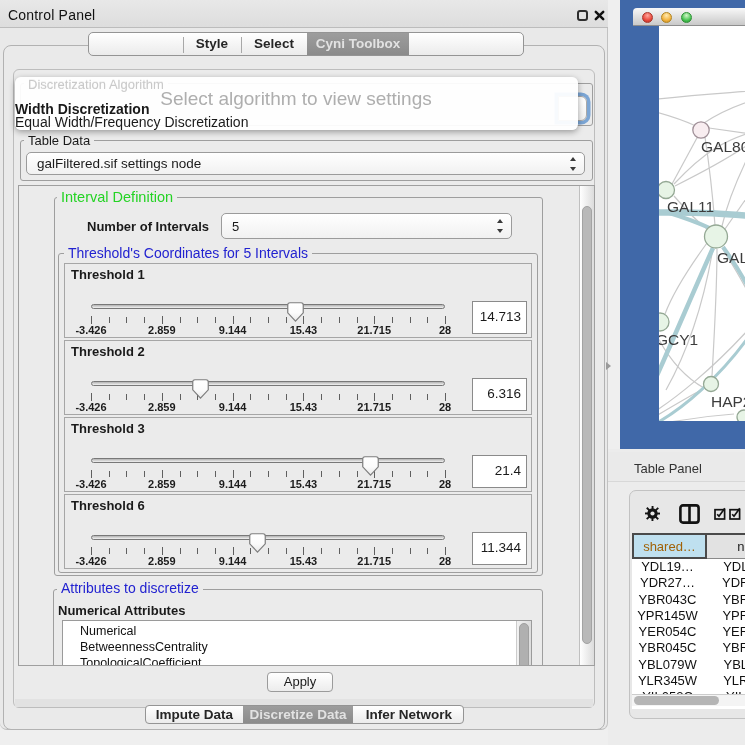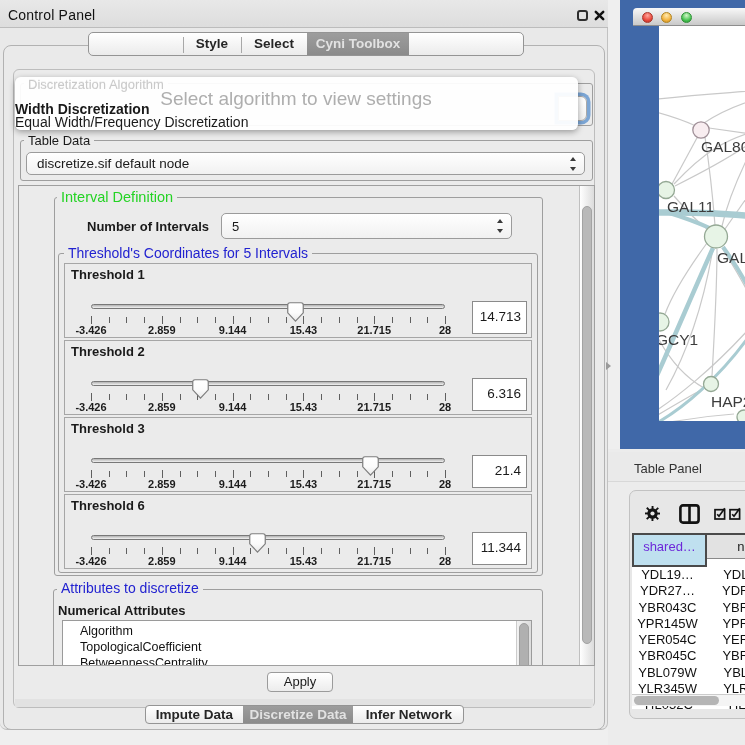--- a/index.html
+++ b/index.html
@@ -51,21 +51,21 @@
 <div class="abs" style="left:15px;top:699px;width:578px;height:8px;background:#e2e2e2"></div>
 
 <div class="groupbox" style="left:20px;top:83px;width:573px;height:43px"></div>
 <div class="grouplabel" style="left:24px;top:77px;background:#ebebeb">Discretization Algorithm</div>
 
 <div class="abs" style="left:558px;top:96px;width:29px;height:25px;background:linear-gradient(#ffffff,#f0f0f0);border:1px solid #a8a8a8;border-radius:0 6px 6px 0;box-shadow:0 0 0 3.5px rgba(95,148,206,0.8)"></div>
 
 <div class="groupbox" style="left:20px;top:140px;width:573px;height:41px"></div>
 <div class="grouplabel" style="left:24px;top:134px;background:#ebebeb">Table Data</div>
 <div class="combo" style="left:26px;top:152px;width:559px;height:23px;font-size:13.5px">
-    <span class="txt">discretize.sif default node</span>
+    <span class="txt">galFiltered.sif settings node</span>
     <span class="arr"></span>
   </div>
 
 <div class="abs" style="left:18px;top:185px;width:577px;height:481px;border:1px solid #9f9f9f;background:#ebebeb;overflow:hidden">
   <div class="abs" style="right:0;top:0;width:15px;height:100%;background:linear-gradient(90deg,#ffffff,#dcdcdc);border-left:1px solid #c0c0c0"></div>
   <div class="abs" style="right:2.5px;top:20px;width:10px;height:438px;background:#b9b9b9;border:1px solid #a3a3a3;border-radius:5px"></div>
 
   <div class="groupbox" style="left:35px;top:11px;width:489px;height:379px;border-color:#9e9e9e"></div>
   <div class="grouplabel" style="left:38px;top:5px;background:#ebebeb;color:#24d324;font-size:14.5px">Interval Definition</div>
 
@@ -255,23 +255,23 @@
           </defs>
         </svg>
       </div>
     <div class="valuebox" style="left:407px;top:37px;width:55px;height:33px">11.344</div>
   </div>
 
   <div class="groupbox" style="left:34px;top:403px;width:490px;height:120px;border-color:#9e9e9e"></div>
   <div class="grouplabel" style="left:38px;top:396px;background:#ebebeb;color:#2222d0;font-size:14px">Attributes to discretize</div>
   <div class="abs" style="left:39px;top:417px;font-weight:bold">Numerical Attributes</div>
   <div class="abs" style="left:43px;top:434px;width:470px;height:80px;background:#fff;border:1px solid #9a9a9a;padding-top:2px">
-    <div class="listitem">Algorithm</div>
+    <div class="listitem">Numerical</div>
+    <div class="listitem">BetweennessCentrality</div>
     <div class="listitem">TopologicalCoefficient</div>
-    <div class="listitem">BetweennessCentrality</div>
     <div class="abs" style="right:0;top:0;width:15px;height:100%;background:linear-gradient(90deg,#f2f2f2,#dcdcdc);border-left:1px solid #cccccc"></div>
     <div class="abs" style="right:2.5px;top:2px;width:10px;height:95px;background:#b0b0b0;border:1px solid #a0a0a0;border-radius:5px"></div>
   </div>
 </div>
 
 <div class="abs" style="left:267px;top:672px;width:66px;height:20px;background:linear-gradient(#ffffff,#ececec);border:1px solid #9b9b9b;border-radius:4px;text-align:center;line-height:18px;font-size:13px">Apply</div>
 
 <div class="abs" style="left:145px;top:705px;width:319px;height:19px;border:1px solid #949494;border-radius:4px;background:linear-gradient(#ffffff,#ebebeb);overflow:hidden">
   <div class="abs" style="left:0;top:0;width:97px;height:19px;text-align:center;line-height:17px;font-weight:bold;font-size:13.5px;color:#262626">Impute Data</div>
   <div class="abs" style="left:97px;top:0;width:110px;height:19px;text-align:center;line-height:17px;font-weight:bold;font-size:13.5px;background:linear-gradient(#9d9d9d,#898989);color:#e2e2e2">Discretize Data</div>
@@ -369,21 +369,21 @@
     <rect x="1" y="2.7" width="9.6" height="9.3" fill="none" stroke="#131313" stroke-width="1.7"></rect>
     <path d="M3.2 7.2 L5 9.2 L10.8 1.2" fill="none" stroke="#131313" stroke-width="1.7"></path>
   </svg>
 <svg class="abs" style="left:728.5px;top:507px" width="13" height="13" viewBox="0 0 13 13">
     <rect x="1" y="2.7" width="9.6" height="9.3" fill="none" stroke="#131313" stroke-width="1.7"></rect>
     <path d="M3.2 7.2 L5 9.2 L10.8 1.2" fill="none" stroke="#131313" stroke-width="1.7"></path>
   </svg>
 
 <div class="abs" style="left:632px;top:533px;width:113px;height:176px;background:#fff;overflow:hidden">
   <div style="display:flex">
-    <div style="width:75px;height:34px;background:#bfe0ef;border:2px solid #4a4a4a;text-align:center;line-height:23px;font-size:13px;color:#6d28d9;flex:none">shared…</div>
+    <div style="width:75px;height:26px;background:#bfe0ef;border:2px solid #4a4a4a;text-align:center;line-height:23px;font-size:13px;color:#a16207;flex:none">shared…</div>
     <div style="width:76px;height:26px;background:#e2e2e2;border-top:2px solid #4a4a4a;border-bottom:1px solid #8a8a8a;border-right:1px solid #9a9a9a;text-align:center;line-height:23px;font-size:13px;color:#222;flex:none">na</div>
   </div>
   <div class="trow">
       <span class="c1">YDL19…</span>
       <span class="c2">YDL19</span>
     </div>
   <div class="trow">
       <span class="c1">YDR27…</span>
       <span class="c2">YDR27</span>
     </div>

